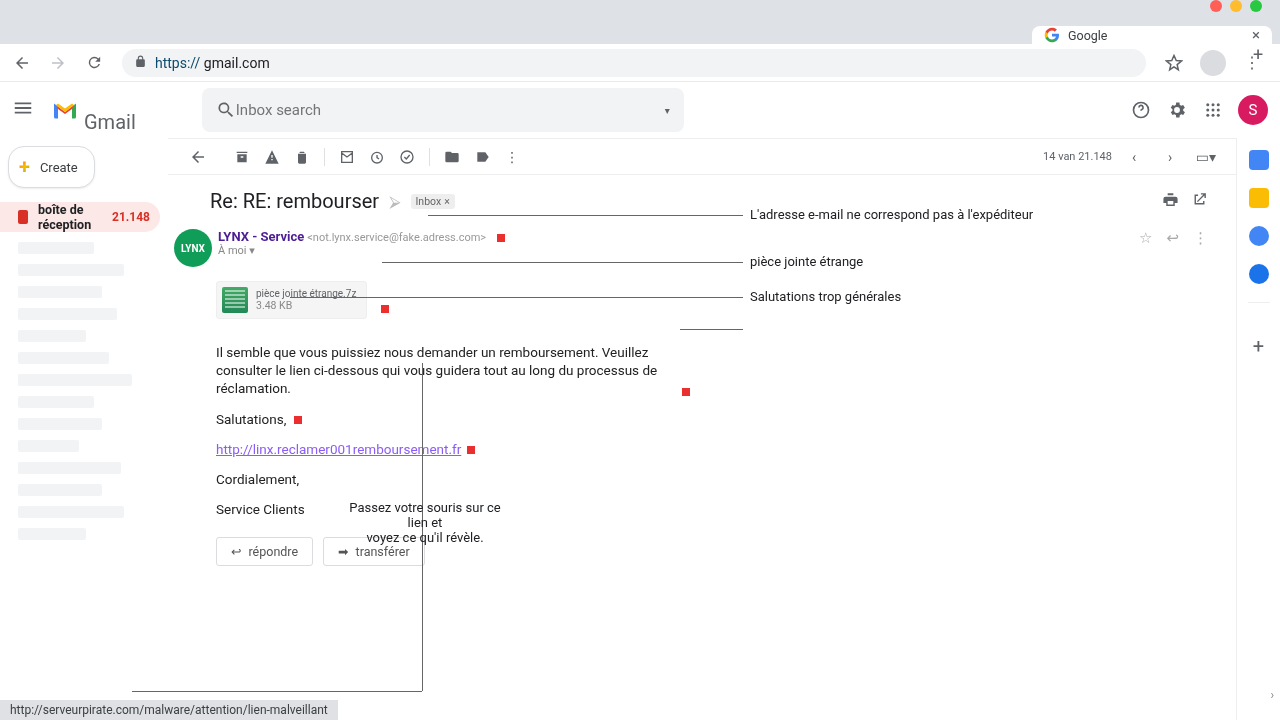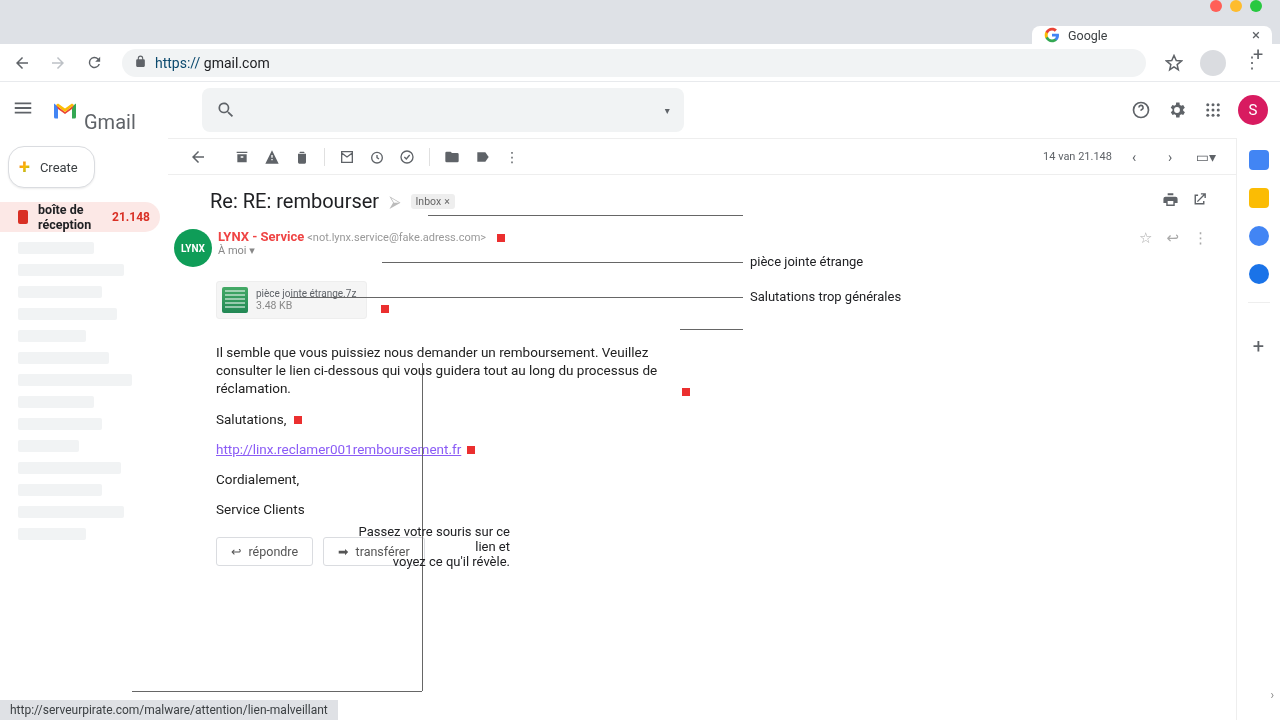--- a/index.html
+++ b/index.html
@@ -60,21 +60,21 @@
 .email-wrap { padding:14px 28px 0 48px; position:relative; }
 .subject-row { display:flex; align-items:center; gap:10px; margin-left:-6px;}
 .subject { font-size:20px; color:#202124; }
 .label-chip { font-size:10.5px; background:#eee; color:#666; padding:1px 5px; border-radius:3px; display:inline-flex; align-items:center; gap:3px; }
 .label-chip .x { cursor:pointer; }
 .subject-actions { margin-left:auto; display:flex; gap:12px; color:#5f6368; }
 
 .sender-row { display:flex; align-items:flex-start; margin-top:16px; }
 .sender-avatar { width:38px; height:38px; border-radius:50%; background:#0f9d58; color:#fff; font-size:10px; font-weight:bold; display:flex; align-items:center; justify-content:center; margin-left:-42px; margin-right:6px; }
 .sender-meta { font-size:12px; }
-.sender-name { font-weight:bold; color:#ef4444; font-size:13px; }
+.sender-name { font-weight:bold; color:#4c1d95; font-size:13px; }
 .sender-addr { color:#999; font-size:11px; }
 .sender-to { color:#888; font-size:11px; }
 .sender-actions { margin-left:auto; display:flex; gap:14px; color:#aaa; font-size:15px; }
 
 .attachment { display:inline-flex; align-items:center; gap:8px; background:#f5f5f5; border:1px solid #eee; border-radius:3px; padding:5px 10px 5px 5px; margin-top:14px; }
 .att-ico { width:26px; height:26px; background:linear-gradient(#4a6,#285); border-radius:2px; position:relative; }
 .att-ico::before{content:""; position:absolute; inset:3px; background:repeating-linear-gradient(#fff,#fff 2px,transparent 2px,transparent 4px); opacity:.5;}
 .att-name { font-size:10px; color:#5f6368; }
 .att-size { font-size:10.5px; color:#888; }
 
@@ -165,20 +165,21 @@
         <path fill="#34A853" d="M44 10l4-3v27a3 3 0 0 1-3 3h-5V18z"></path>
         <path fill="#FBBC04" d="M44 10 26 24 8 10l4-3 14 10 14-10z"></path>
         <path fill="#C5221F" d="M8 10 4 7a3 3 0 0 1 5-2l17 12L43 5a3 3 0 0 1 5 2l-4 3-18 14z" opacity=".0"></path>
       </svg>
     <span class="gmail-text">Gmail</span>
   </div>
   <div class="search-box">
     <svg width="20" height="20" viewBox="0 0 24 24" fill="#5f6368">
         <path d="M15.5 14h-.8l-.3-.3a6.5 6.5 0 1 0-.7.7l.3.3v.8l5 5 1.5-1.5-5-5zM9.5 14A4.5 4.5 0 1 1 14 9.5 4.5 4.5 0 0 1 9.5 14z"></path>
       </svg>
+    <input placeholder="Inbox search" style="">
     <span class="search-caret">▾</span>
   </div>
   <div class="header-right">
     <span class="hr-icon">
         <svg width="20" height="20" viewBox="0 0 24 24" fill="none" stroke="#5f6368" stroke-width="2">
           <circle cx="12" cy="12" r="9"></circle>
           <path d="M9.5 9a2.5 2.5 0 1 1 3.5 2.3c-.8.4-1 .9-1 1.7M12 17h0"></path>
         </svg>
       </span>
     <span class="hr-icon">
@@ -352,31 +353,32 @@
             <span>répondre</span>
           </div>
         <div class="reply-btn">
             <span>➡</span>
             <span>transférer</span>
           </div>
       </div>
 
       
       <div class="anno-line" style="left:260px; top:40px; width:315px;"></div>
+      <div class="anno-text" style="left:582px; top:32px;">L'adresse e-mail ne correspond pas à l'expéditeur</div>
 
       <div class="anno-line" style="left:214px; top:87px; width:361px;"></div>
       <div class="anno-text" style="left:582px; top:79px;">pièce jointe étrange</div>
 
       <div class="anno-line" style="left:122px; top:122px; width:453px;"></div>
       <div class="anno-text" style="left:582px; top:114px;">Salutations trop générales</div>
 
       <div class="anno-line" style="left:512px; top:154px; width:63px;"></div>
 
       <div class="vline" style="left:254px; top:188px; height:328px;"></div>
-      <div class="anno-text" style="left:172px; top:325px; width:170px; text-align:right;margin-top:24px;">
+      <div class="anno-text" style="left:172px; top:325px; width:170px; text-align:center;">
         <div>Passez votre souris sur ce lien et</div>
         <div>voyez ce qu'il révèle.</div>
       </div>
       <div class="anno-line" style="left:-36px; top:516px; width:290px;"></div>
     </div>
   </div>
 
   <div class="rightrail">
     <div class="rr-ico" style="background:#4285f4"></div>
     <div class="rr-ico" style="background:#fbbc04"></div>

